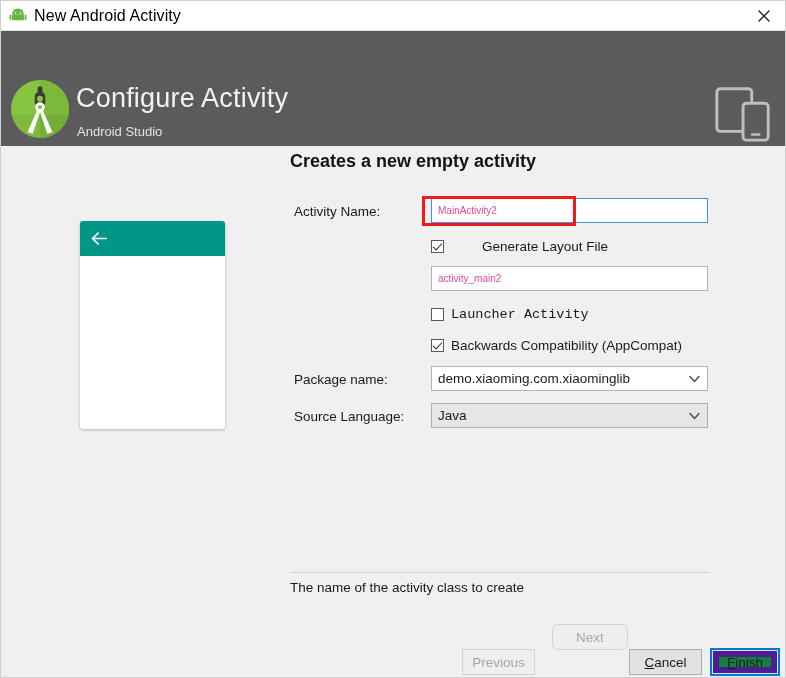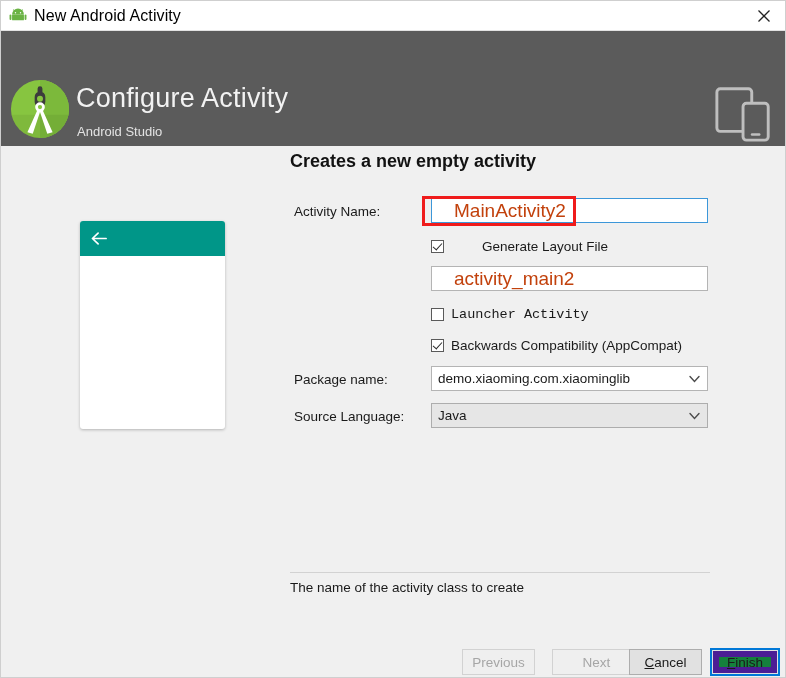--- a/index.html
+++ b/index.html
@@ -139,23 +139,23 @@
     font-size: 13.5px;
     color: #1a1a1a;
     white-space: nowrap;
   }
   .field {
     position: absolute;
     box-sizing: border-box;
     height: 25px;
     background: #ffffff;
     border: 1px solid #b4b4b4;
-    font-size: 19px;
-    color: #c2410c;
-    padding: 0 0 0 22px;
+    font-size: 10px;
+    color: #ec4899;
+    padding: 0 0 0 6px;
     line-height: 23px;
     font-family: "Liberation Sans", sans-serif;
     outline: none;
   }
   .field.focused {
     border: 1px solid #3c97d9;
   }
   .combo {
     position: absolute;
     box-sizing: border-box;
@@ -366,21 +366,21 @@
   </div>
 
   <div class="annot-box"></div>
 
   <div class="footer-sep"></div>
   <div class="hint">The name of the activity class to create</div>
 
   <div class="btn disabled" style="left:461px; top:648px; width:73px;text-align:center;">
     <span>Previous</span>
   </div>
-  <div class="btn disabled" style="left:551px; top:648px; width:89px;">
+  <div class="btn disabled" style="left:551px; top:623px; width:76px;border-radius:6px;">
     <span>Next</span>
   </div>
   <div class="btn" style="left:628px; top:648px; width:73px;">
     <span><span class="mn">C</span><span>ancel</span></span>
   </div>
   <div class="btn focusring" style="left:709px; top:647px; width:70px; height:28px;">
     <span class="btn-inner">
       <span><span class="mn">F</span><span>inish</span></span>
     </span>
   </div>

